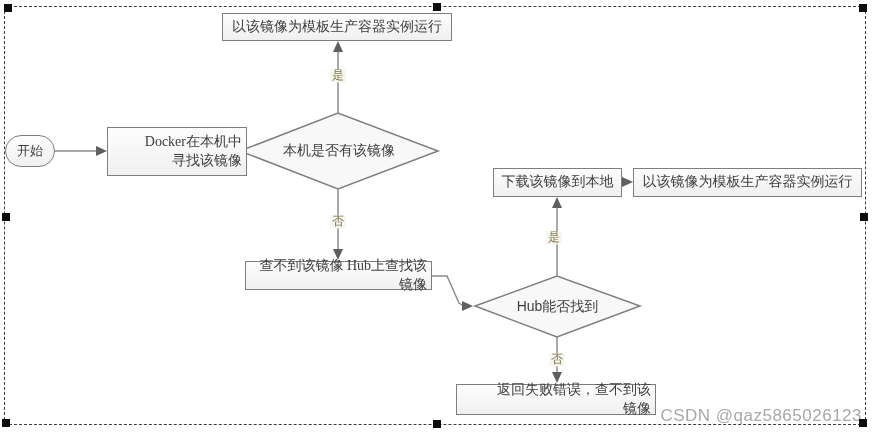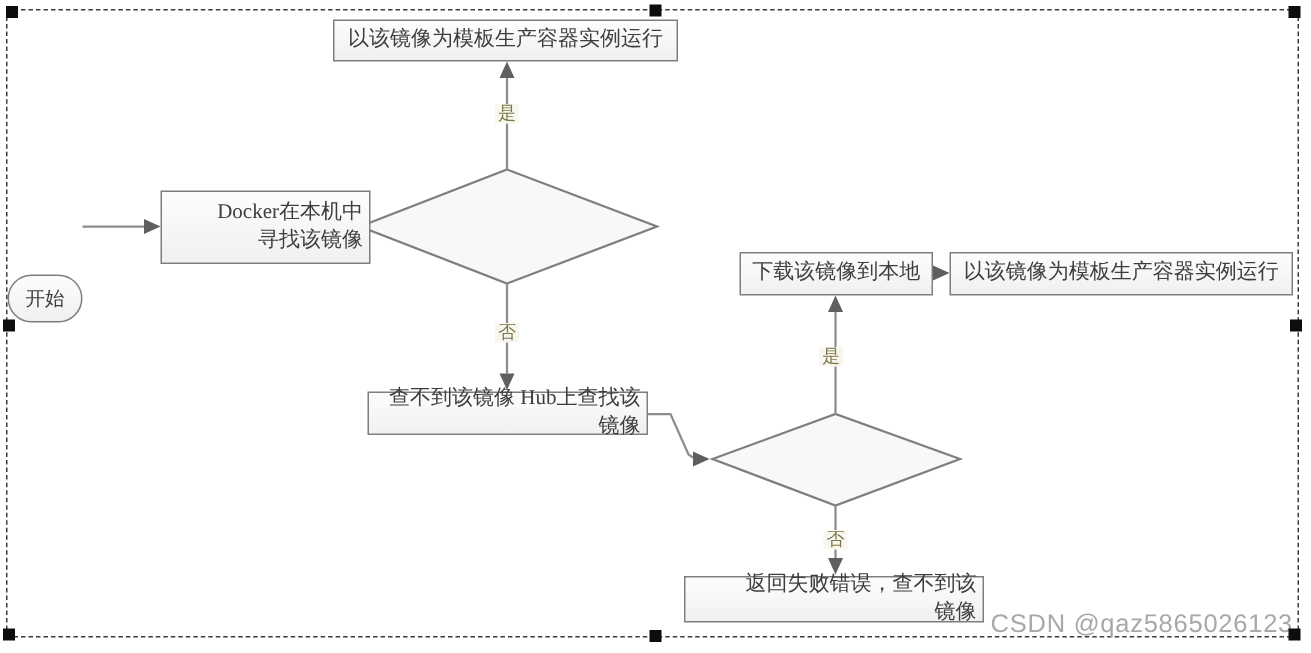--- a/index.html
+++ b/index.html
@@ -66,29 +66,31 @@
     <path d="M557,276 V208" stroke="#8c8c8c" stroke-width="1.5" fill="none"></path>
     <polygon points="557,197 552,208 562,208" fill="#5f5f5f"></polygon>
 
     <path d="M622,182 H626" stroke="#8c8c8c" stroke-width="1.5" fill="none"></path>
     <polygon points="633,182 622,177 622,187" fill="#5f5f5f"></polygon>
 
     <path d="M557,337 V372" stroke="#8c8c8c" stroke-width="1.5" fill="none"></path>
     <polygon points="557,383 552,372 562,372" fill="#5f5f5f"></polygon>
   </svg>
 
-  <div class="node start" style="left:5px; top:135px; width:50px; height:32px;margin-top:48px;">开始</div>
+  <div class="node start" style="left:5px; top:135px; width:50px; height:32px;">开始</div>
 
   <div class="node" style="left:107px; top:127px; width:140px; height:49px;padding-left:36px;">Docker在本机中寻找该镜像</div>
 
+  <div class="dlabel" style="left:240px; top:113px; width:198px; height:76px;">本机是否有该镜像</div>
 
   <div class="node" style="left:222px; top:13px; width:230px; height:28px;">以该镜像为模板生产容器实例运行</div>
 
   <div class="node" style="left:245px; top:261px; width:187px; height:29px;">查不到该镜像 Hub上查找该镜像</div>
 
+  <div class="dlabel" style="left:475px; top:276px; width:165px; height:61px;">Hub能否找到</div>
 
   <div class="node" style="left:493px; top:168px; width:129px; height:29px;">下载该镜像到本地</div>
 
   <div class="node" style="left:633px; top:168px; width:229px; height:29px;">以该镜像为模板生产容器实例运行</div>
 
   <div class="node" style="left:456px; top:384px; width:200px; height:31px;padding-left:38px;">返回失败错误，查不到该镜像</div>
 
   <div class="elabel" style="left:338px; top:76px;">是</div>
   <div class="elabel" style="left:338px; top:222px;">否</div>
   <div class="elabel" style="left:554px; top:238px;">是</div>

